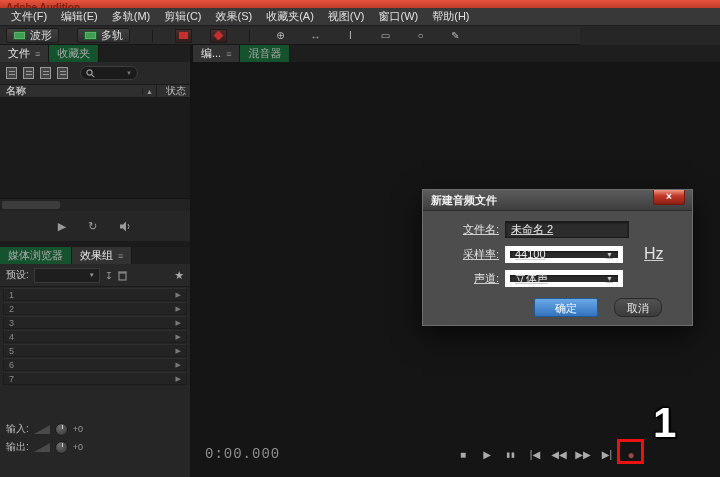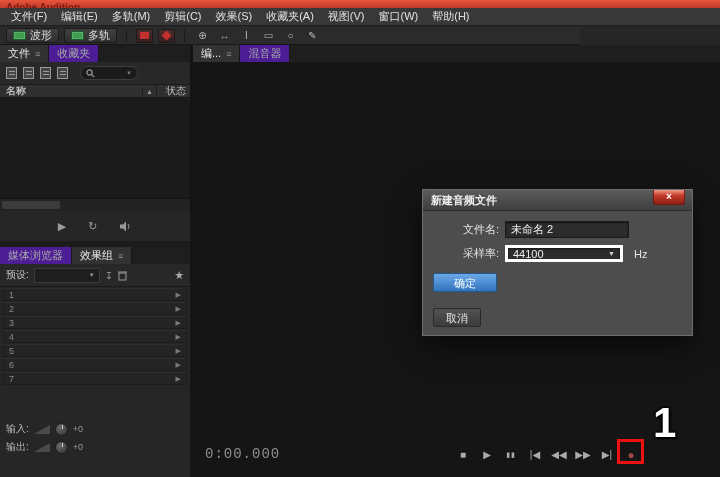--- a/index.html
+++ b/index.html
@@ -9,32 +9,32 @@
 
   
   .titlebar { position:absolute; left:0; top:0; width:720px; height:8px; background:linear-gradient(#e8553f,#c03a28); overflow:hidden; }
   .titlebar span { display:block; font-size:10px; line-height:15px; padding-left:6px; color:#7c1d12; font-weight:bold; }
 
   
   .menubar { position:absolute; left:0; top:8px; width:720px; height:18px; background:#383838; border-bottom:1px solid #1f1f1f; display:flex; align-items:center; padding-left:4px; }
   .menubar .mi { padding:0 7px; color:#e0e0e0; cursor:default; }
 
   
-  .toolbar { position:absolute; left:0; top:27px; width:580px; height:18px; background:#2b2b2b; border-bottom:1px solid #161616; display:flex; align-items:center; gap:5px; padding-left:6px; }
+  .toolbar { position:absolute; left:0; top:27px; width:580px; height:18px; background:#2b2b2b; border-bottom:1px solid #161616; display:flex; align-items:center; gap:18px; padding-left:6px; }
   .modebtn { display:flex; align-items:center; gap:4px; background:linear-gradient(#404040,#2f2f2f); border:1px solid #1b1b1b; border-radius:2px; height:15px; padding:0 6px; color:#ddd; }
   .grid-icon { width:13px; height:9px; background:#3d9e4f; border:1px solid #1e5c2a; box-shadow:inset 0 0 0 1px rgba(255,255,255,.18); }
   .redbtn { width:17px; height:14px; background:linear-gradient(#4a2d2d,#351d1d); border:1px solid #1b1b1b; display:flex; align-items:center; justify-content:center; }
   .redbtn i { display:block; width:9px; height:7px; background:#c23030; }
   .redbtn i.diamond { width:7px; height:7px; transform:rotate(45deg); }
   .toolsep { width:1px; height:12px; background:#191919; margin:0 4px; }
   .tool { width:17px; text-align:center; color:#b8b8b8; font-size:10px; }
 
   
   .ptabs { position:absolute; display:flex; background:#1e1e1e; height:17px; }
-  .ptab { display:flex; align-items:center; gap:5px; padding:0 8px; background:#4c1d95; color:#a8a8a8; border-right:1px solid #171717; font-size:11px; white-space:nowrap; }
+  .ptab { display:flex; align-items:center; gap:5px; padding:0 8px; background:#14532d; color:#a8a8a8; border-right:1px solid #171717; font-size:11px; white-space:nowrap; }
   .ptab.active { background:#323232; color:#e6e6e6; }
   .ptab .mglyph { font-size:9px; color:#8f8f8f; }
 
   
   .files-tabs { left:0; top:45px; width:190px; }
   .ftoolbar { position:absolute; left:0; top:62px; width:190px; height:23px; background:#282828; border-bottom:1px solid #1a1a1a; display:flex; align-items:center; gap:6px; padding:0 6px; }
   .ficon { width:11px; height:12px; background:#454545; border:1px solid #9a9a9a; position:relative; }
   .ficon:after { content:""; position:absolute; left:2px; top:3px; width:6px; height:1px; background:#9a9a9a; box-shadow:0 3px 0 #9a9a9a; }
   .searchpill { margin-left:6px; width:58px; height:14px; background:#1b1b1b; border:1px solid #3d3d3d; border-radius:7px; display:flex; align-items:center; gap:3px; padding:0 5px; color:#8f8f8f; }
   .searchpill .dn { font-size:6px; margin-left:auto; color:#777; }
@@ -82,29 +82,29 @@
 
   
   .hl-box { position:absolute; left:617px; top:439px; width:27px; height:25px; border:3px solid #ee1111; z-index:50; }
   .step-num { position:absolute; left:653px; top:399px; font-size:42px; font-weight:bold; color:#ffffff; z-index:51; text-shadow:2px 2px 1px #000, -1px -1px 2px #000, 1px -1px 2px #000, -1px 1px 2px #000; }
 
   
   .dialog { position:absolute; left:422px; top:189px; width:271px; background:#4d4d4d; border:1px solid #6d6d6d; box-shadow:0 10px 26px rgba(0,0,0,.65); z-index:40; }
   .dlg-title { height:21px; background:linear-gradient(#5c5c5c,#3e3e3e); border-bottom:1px solid #2c2c2c; color:#efefef; font-weight:bold; font-size:11px; line-height:21px; padding-left:8px; position:relative; }
   .dlg-close { position:absolute; right:7px; top:0; width:32px; height:15px; background:linear-gradient(#ef9a86,#c43b2a 40%,#8c1f13); border:1px solid #701a10; border-top:none; border-radius:0 0 3px 3px; color:#fff; text-align:center; font-size:10px; line-height:13px; font-weight:bold; }
   .dlg-body { padding:10px 10px 8px 10px; }
-  .drow { display:flex; align-items:center; margin-bottom:7px; }
+  .drow { display:flex; align-items:center; margin-bottom:7px;text-decoration:underline; }
   .dlabel { width:66px; text-align:right; margin-right:6px; color:#e3e3e3; font-size:11px; }
   .dinput { width:124px; height:17px; background:#2c2c2c; border:1px solid #1b1b1b; box-shadow:inset 0 1px 2px rgba(0,0,0,.55); color:#ededed; font-size:11px; padding:0 5px; font-family:"Liberation Sans","DejaVu Sans",sans-serif; }
-  .dselect { width:118px; height:17px; background:#2c2c2c; border:3px solid #ffffff; box-shadow:inset 0 1px 2px rgba(0,0,0,.55); color:#ededed; font-size:11px; padding:0 5px; display:flex; align-items:center; }
+  .dselect { width:118px; height:17px; background:#2c2c2c; border:5px solid #ffffff; box-shadow:inset 0 1px 2px rgba(0,0,0,.55); color:#ededed; font-size:11px; padding:0 5px; display:flex; align-items:center; }
   .dselect .dn { margin-left:auto; font-size:7px; color:#cfcfcf; }
-  .dunit { margin-left:11px; color:#e3e3e3; font-size:11px; }
-  .dbtns { display:flex; justify-content:flex-end; gap:16px; padding-right:20px; margin-top:11px;flex-direction:column; }
+  .dunit { margin-left:21px; color:#e3e3e3; font-size:16px; }
+  .dbtns { display:flex; justify-content:flex-end; gap:16px; padding-right:20px; margin-top:11px; }
   .btn-ok { width:64px; height:19px; background:linear-gradient(#6aa9e6,#3273bd); border:1px solid #23598f; border-radius:2px; color:#fff; font-size:11px; text-align:center; line-height:18px; }
-  .btn-cancel { width:48px; height:19px; background:linear-gradient(#525252,#3b3b3b); border:1px solid #292929; border-radius:2px; color:#e6e6e6; font-size:11px; text-align:center; line-height:18px; }
+  .btn-cancel { width:48px; height:19px; background:linear-gradient(#525252,#3b3b3b); border:1px solid #292929; border-radius:8px; color:#e6e6e6; font-size:11px; text-align:center; line-height:18px; }
 </style>
 </head>
 <body>
 
 <div class="app">
 
   <div class="titlebar">
     <span>Adobe Audition</span>
   </div>
 
@@ -307,20 +307,27 @@
         <input class="dinput" type="text" value="未命名 2" style="">
       </div>
       <div class="drow">
         <span class="dlabel">采样率:</span>
         <div class="dselect">
           <span>44100</span>
           <span class="dn">▼</span>
         </div>
         <span class="dunit">Hz</span>
       </div>
+      <div class="drow">
+        <span class="dlabel">声道:</span>
+        <div class="dselect">
+          <span>立体声</span>
+          <span class="dn">▼</span>
+        </div>
+      </div>
       <div class="dbtns">
         <div class="btn-ok">确定</div>
         <div class="btn-cancel">取消</div>
       </div>
     </div>
   </div>
 
 </div>
 
 </body></html>

